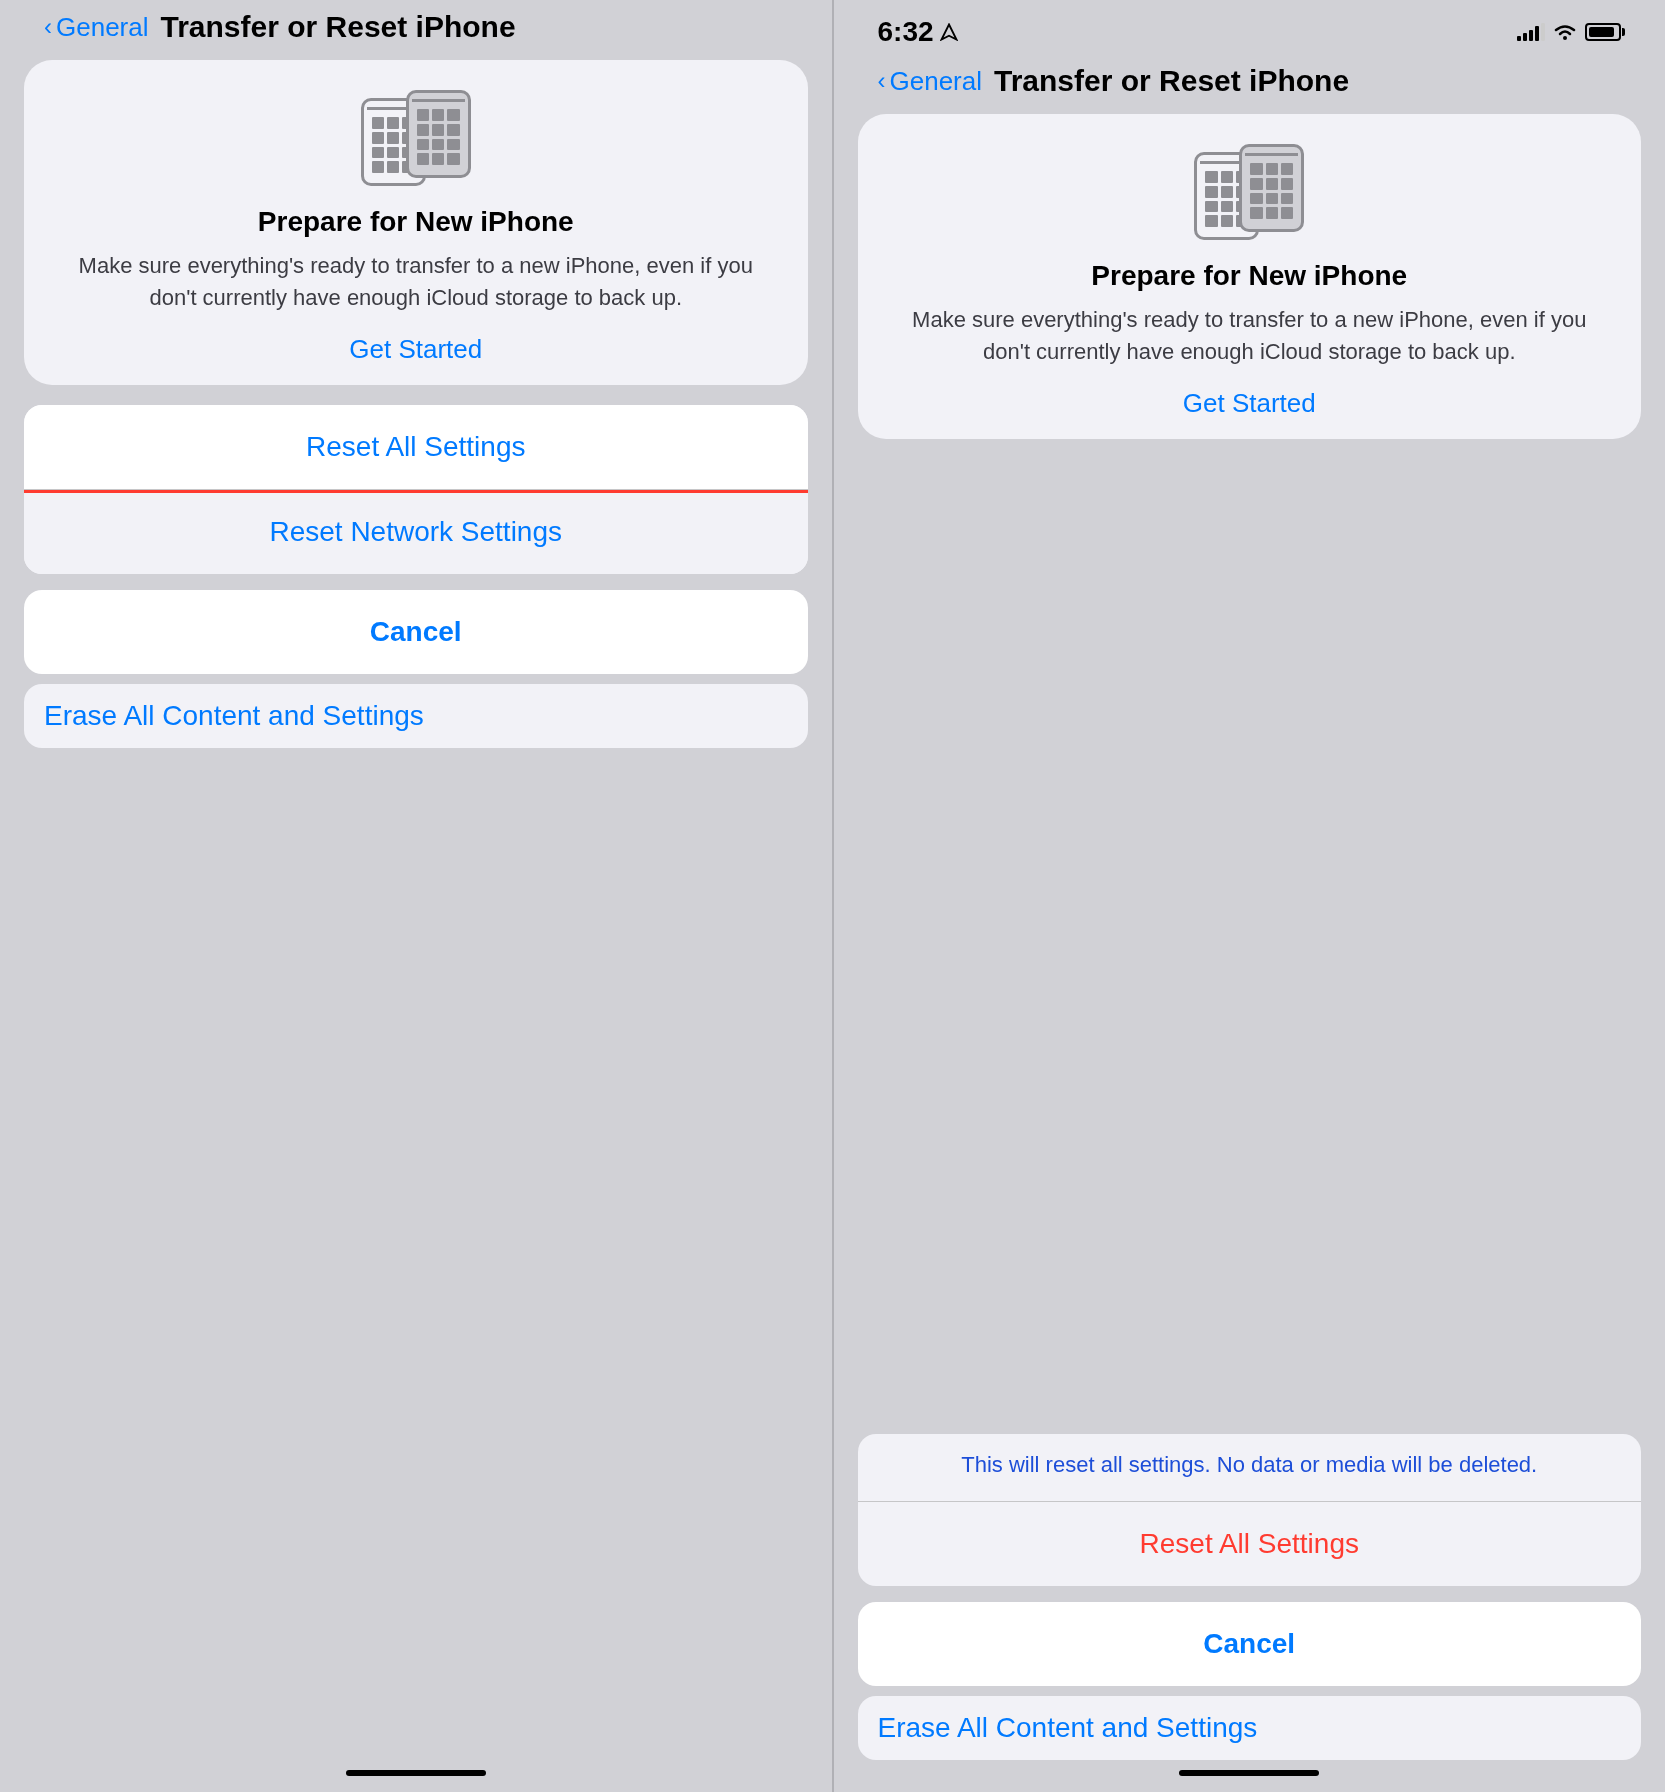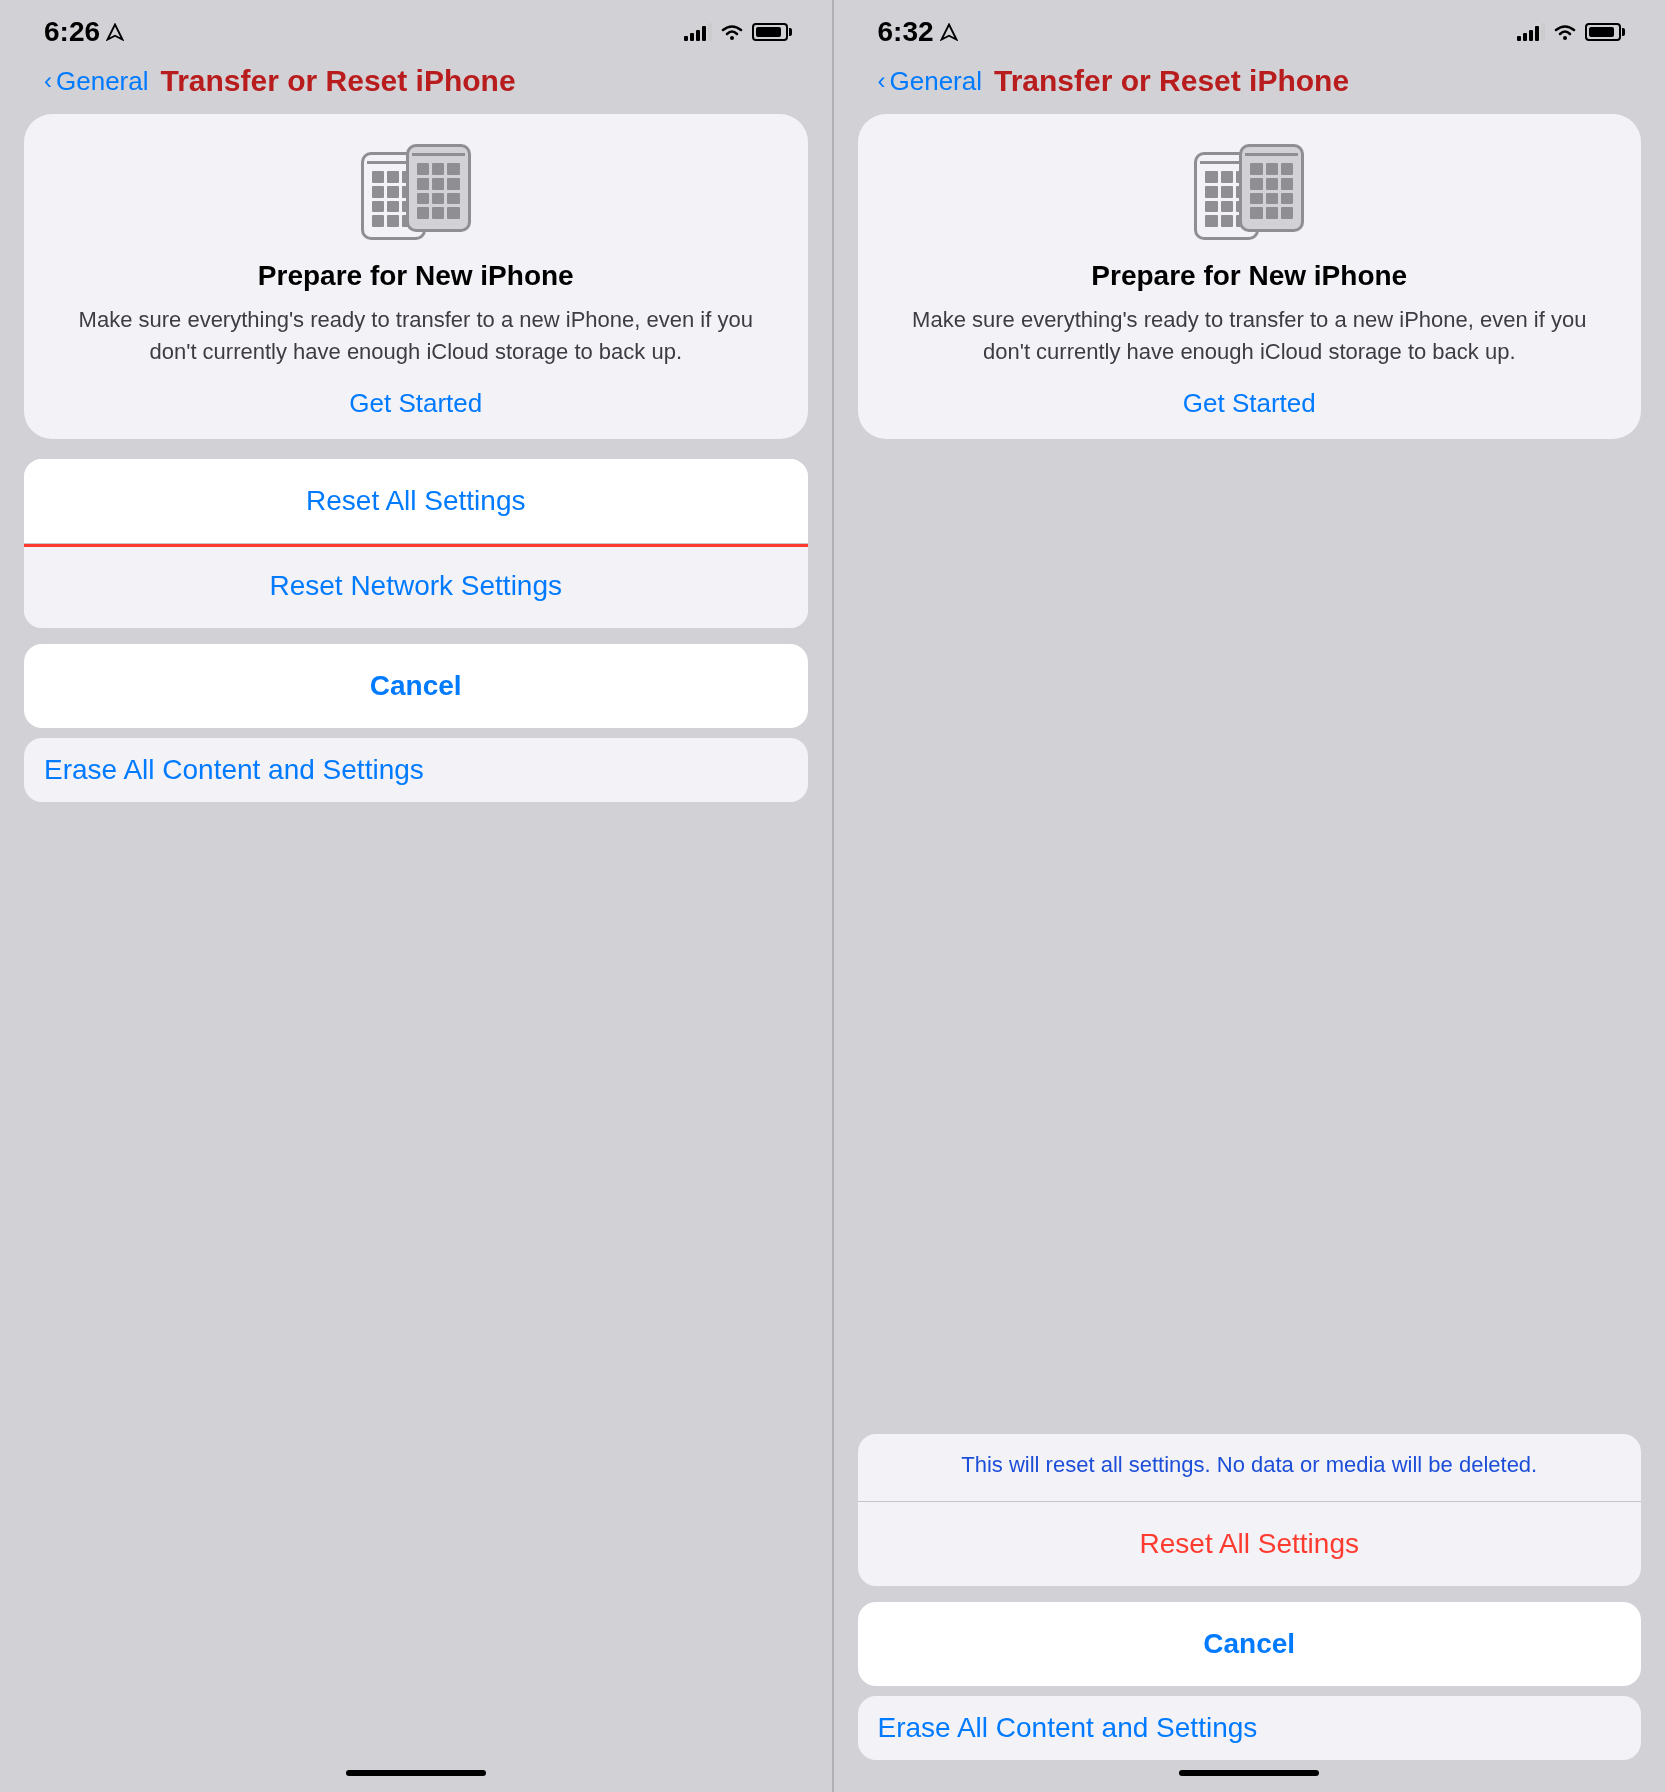--- a/index.html
+++ b/index.html
@@ -100,21 +100,21 @@
       font-size: 24px;
       font-weight: 300;
     }
     .back-label {
       font-size: 26px;
       color: #007aff;
     }
     .nav-title {
       font-size: 30px;
       font-weight: 700;
-      color: #b91c1c;
+      color: #000000;
       margin-left: 12px;
     }
 
     
     .prepare-card {
       background: #f2f2f7;
       border-radius: 28px;
       margin: 0 4px 20px 4px;
       padding: 30px 30px 20px 30px;
       display: flex;
@@ -333,46 +333,20 @@
     }
 
     
     .spacer { flex: 1; }
   </style>
 </head>
 <body>
 
 <div class="phone-panel">
 
-  <div class="status-bar">
-    <div class="status-time">
-      <span>6:26</span>
-      <svg width="18" height="18" viewBox="0 0 24 24" fill="none" stroke="#000" stroke-width="2.5">
-        <polygon points="12,2 22,22 12,17 2,22"></polygon>
-      </svg>
-    </div>
-    <div class="status-icons">
-      <div class="signal-bars">
-        <div class="signal-bar" style="height:5px"></div>
-        <div class="signal-bar" style="height:8px"></div>
-        <div class="signal-bar" style="height:11px"></div>
-        <div class="signal-bar" style="height:15px"></div>
-        <div class="signal-bar" style="height:18px; background:#ccc"></div>
-      </div>
-      <svg width="24" height="18" viewBox="0 0 24 18">
-        <path d="M12 14 Q12 14 12 14" stroke="#000" stroke-width="2.5" fill="none"></path>
-        <circle cx="12" cy="15" r="2" fill="#000"></circle>
-        <path d="M7 11 Q12 6 17 11" stroke="#000" stroke-width="2.5" fill="none" stroke-linecap="round"></path>
-        <path d="M3 7 Q12 0 21 7" stroke="#000" stroke-width="2.5" fill="none" stroke-linecap="round"></path>
-      </svg>
-      <div class="battery-icon">
-        <div class="battery-fill"></div>
-      </div>
-    </div>
-  </div>
 
   <div class="nav-header">
     <div class="back-btn">
       <span class="back-chevron">‹</span>
       <span class="back-label">General</span>
     </div>
     <span class="nav-title">Transfer or Reset iPhone</span>
   </div>
 
   <div class="prepare-card">

